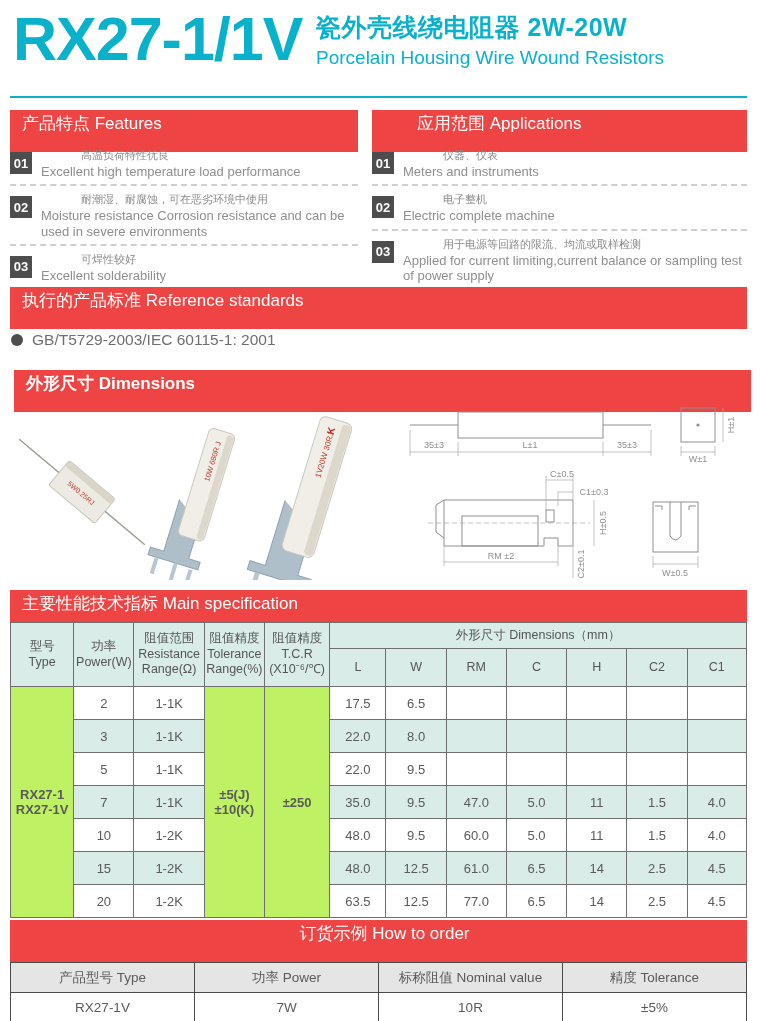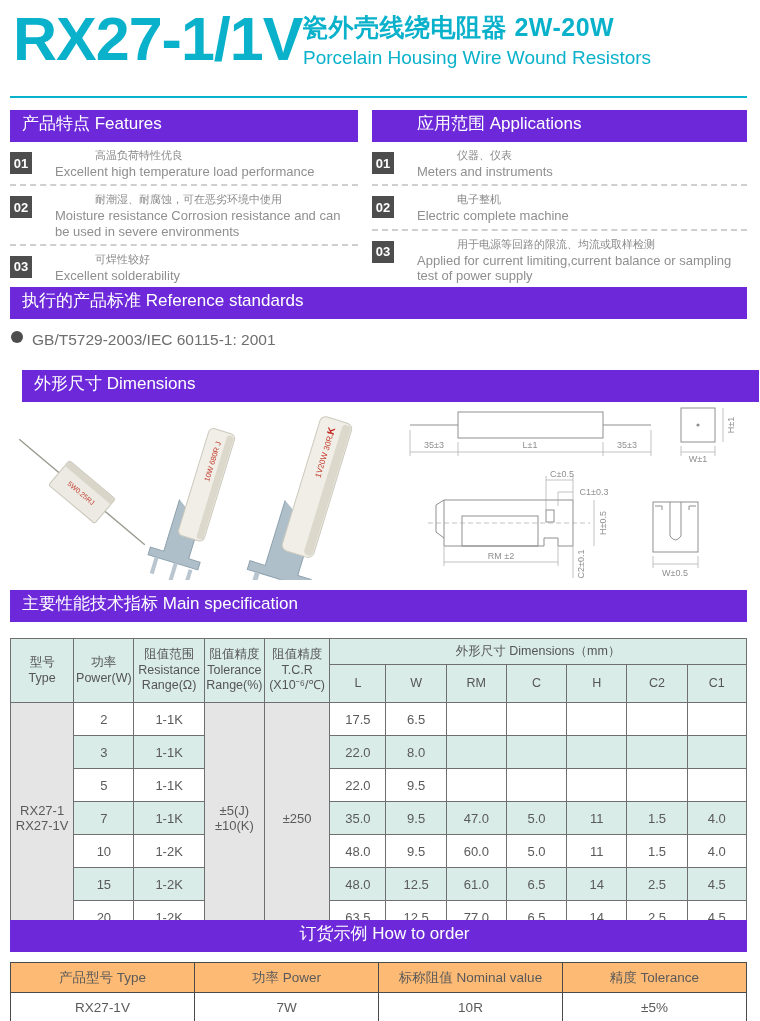--- a/index.html
+++ b/index.html
@@ -2,68 +2,68 @@
 <html><head>
 <meta charset="utf-8">
 <style>
   html,body { margin:0; padding:0; background:#fff; }
   .page { position:relative; width:760px; height:1021px; background:#fff;
           font-family:"Liberation Sans", sans-serif; overflow:hidden; }
 
   
   .brand { position:absolute; left:13px; top:4px; color:#0ab1cb;
            font-size:61px; font-weight:bold; letter-spacing:-1px; }
-  .subtitle { position:absolute; left:303px; top:11px; color:#0ab1cb; }
+  .subtitle { position:absolute; left:316px; top:11px; color:#0ab1cb; }
   .subtitle .cn { font-size:25px; font-weight:bold; letter-spacing:.5px; }
   .subtitle .en { font-size:19px; margin-top:3px; }
   .header-rule { position:absolute; left:10px; top:96px; width:737px; height:2px; background:#0ab1cb; }
 
   
-  .bar { position:absolute; height:32px; background:#6d28d9; color:#fff;
+  .bar { position:absolute; height:42px; background:#ef4444; color:#fff;
          font-size:17px; line-height:27px; padding-left:12px; box-sizing:border-box; }
 
   
   .panel { position:absolute; }
-  .item { display:flex; gap:23px; padding:6px 0 5px; border-bottom:2px dashed #cfcfcf; }
+  .item { display:flex; gap:9px; padding:6px 0 5px; border-bottom:2px dashed #cfcfcf; }
   .item:last-child { border-bottom:none; }
   .badge { width:22px; height:22px; background:#4d4d4d; color:#fff; font-size:13px;
            font-weight:bold; display:flex; align-items:center; justify-content:center;
            flex:0 0 22px; margin-top:4px; }
   .item-text .cn { font-size:11px; color:#8a8a8a; margin-bottom:1px;margin-left:40px; }
   .item-text .en { font-size:13px; color:#8f8f8f; line-height:1.18; }
 
   
-  .std-line { position:absolute; left:11px; top:331px; display:flex; 
+  .std-line { position:absolute; left:11px; top:331px; display:flex; align-items:center;
               gap:9px; font-size:15.5px; color:#6e6e6e; }
   .bullet-dot { width:12px; height:12px; border-radius:50%; background:#4d4d4d; }
 
   
   .photo-wrap    { position:absolute; left:10px;  top:400px; }
   .drawing-wrap  { position:absolute; left:398px; top:400px; }
   svg text { font-family:"Liberation Sans", sans-serif; }
   .dimtxt { font-size:9px; fill:#8f8f8f; }
   .thin   { stroke:#a9a9a9; stroke-width:.7; fill:none; }
   .med    { stroke:#8f8f8f; stroke-width:1; fill:none; }
 
   
-  table.spec { position:absolute; left:10px; top:638px; width:737px;
+  table.spec { position:absolute; left:10px; top:622px; width:737px;
                border-collapse:collapse; table-layout:fixed; }
   .spec th, .spec td { border:1px solid #6f6f6f; text-align:center; vertical-align:middle;
                        white-space:pre-line; padding:1px; }
   .spec th { background:#d9ece8; font-weight:normal; font-size:12.5px; color:#555; line-height:1.25; }
   .spec td { font-size:13px; color:#5a5a5a; height:30px; background:#fff; }
   .spec tr.alt td { background:#d9ece8; }
-  .spec td.merged { background:#e5e5e5; }
+  .spec td.merged { background:#bef264;font-weight:bold; }
 
   
   table.order { position:absolute; left:10px; top:962px; width:737px;
                 border-collapse:collapse; table-layout:fixed; border:1px solid #3c3c3c; }
   .order th, .order td { border:1px solid #4a4a4a; font-size:13.5px; font-weight:normal;
                          color:#5a5a5a; height:27px; text-align:center; }
-  .order th { background:#fdba74; }
+  .order th { background:#e5e5e5; }
 </style>
 </head>
 <body>
 
 <div class="page">
 
   <div class="brand">RX27-1/1V</div>
   <div class="subtitle">
     <div class="cn">瓷外壳线绕电阻器 2W-20W</div>
     <div class="en">Porcelain Housing Wire Wound Resistors</div>
@@ -119,21 +119,21 @@
       </div>
     </div>
   </div>
 
   <div class="bar" style="left:10px; top:287px; width:737px;">执行的产品标准 Reference standards</div>
   <div class="std-line">
     <span class="bullet-dot"></span>
     <span>GB/T5729-2003/IEC 60115-1: 2001</span>
   </div>
 
-  <div class="bar" style="left:22px; top:370px; width:737px;">外形尺寸 Dimensions</div>
+  <div class="bar" style="left:14px; top:370px; width:737px;font-weight:bold;">外形尺寸 Dimensions</div>
 
   <div class="photo-wrap">
     <svg width="380" height="180" viewBox="0 0 380 180">
 
       <g transform="translate(72,92) rotate(-50)">
         <line x1="0" y1="-82" x2="0" y2="82" stroke="#9a9a90" stroke-width="1.4"></line>
         <rect x="-16" y="-30" width="32" height="60" rx="2" fill="#eceae2" stroke="#c9c6ba"></rect>
         <rect x="9" y="-30" width="7" height="60" fill="#d9d6c9"></rect>
         <text transform="rotate(90)" x="0" y="4" text-anchor="middle" font-size="7" fill="#c23a2b">5W0.25RJ</text>
       </g>

